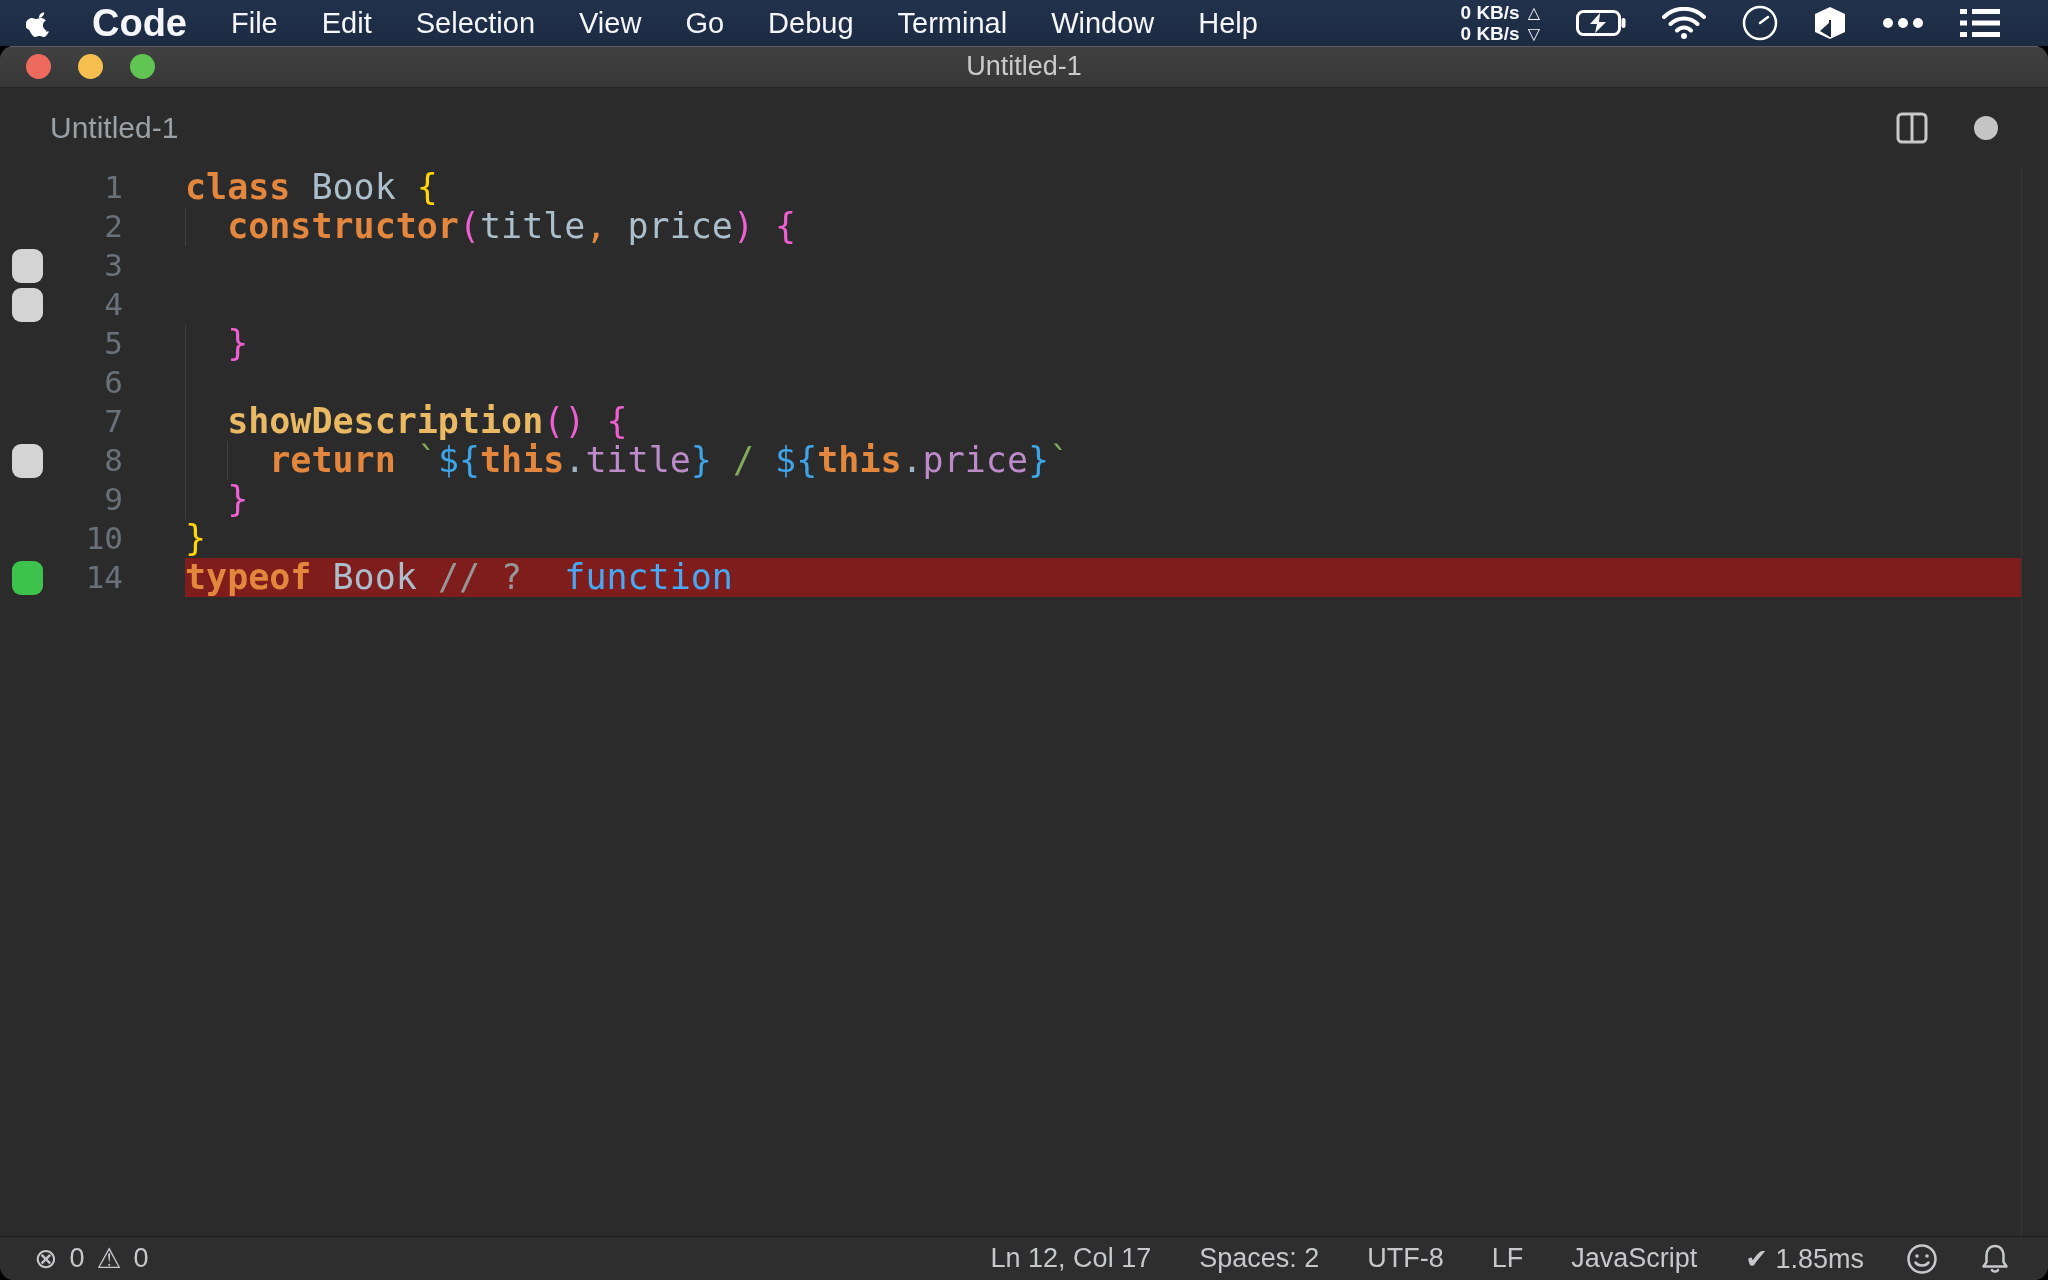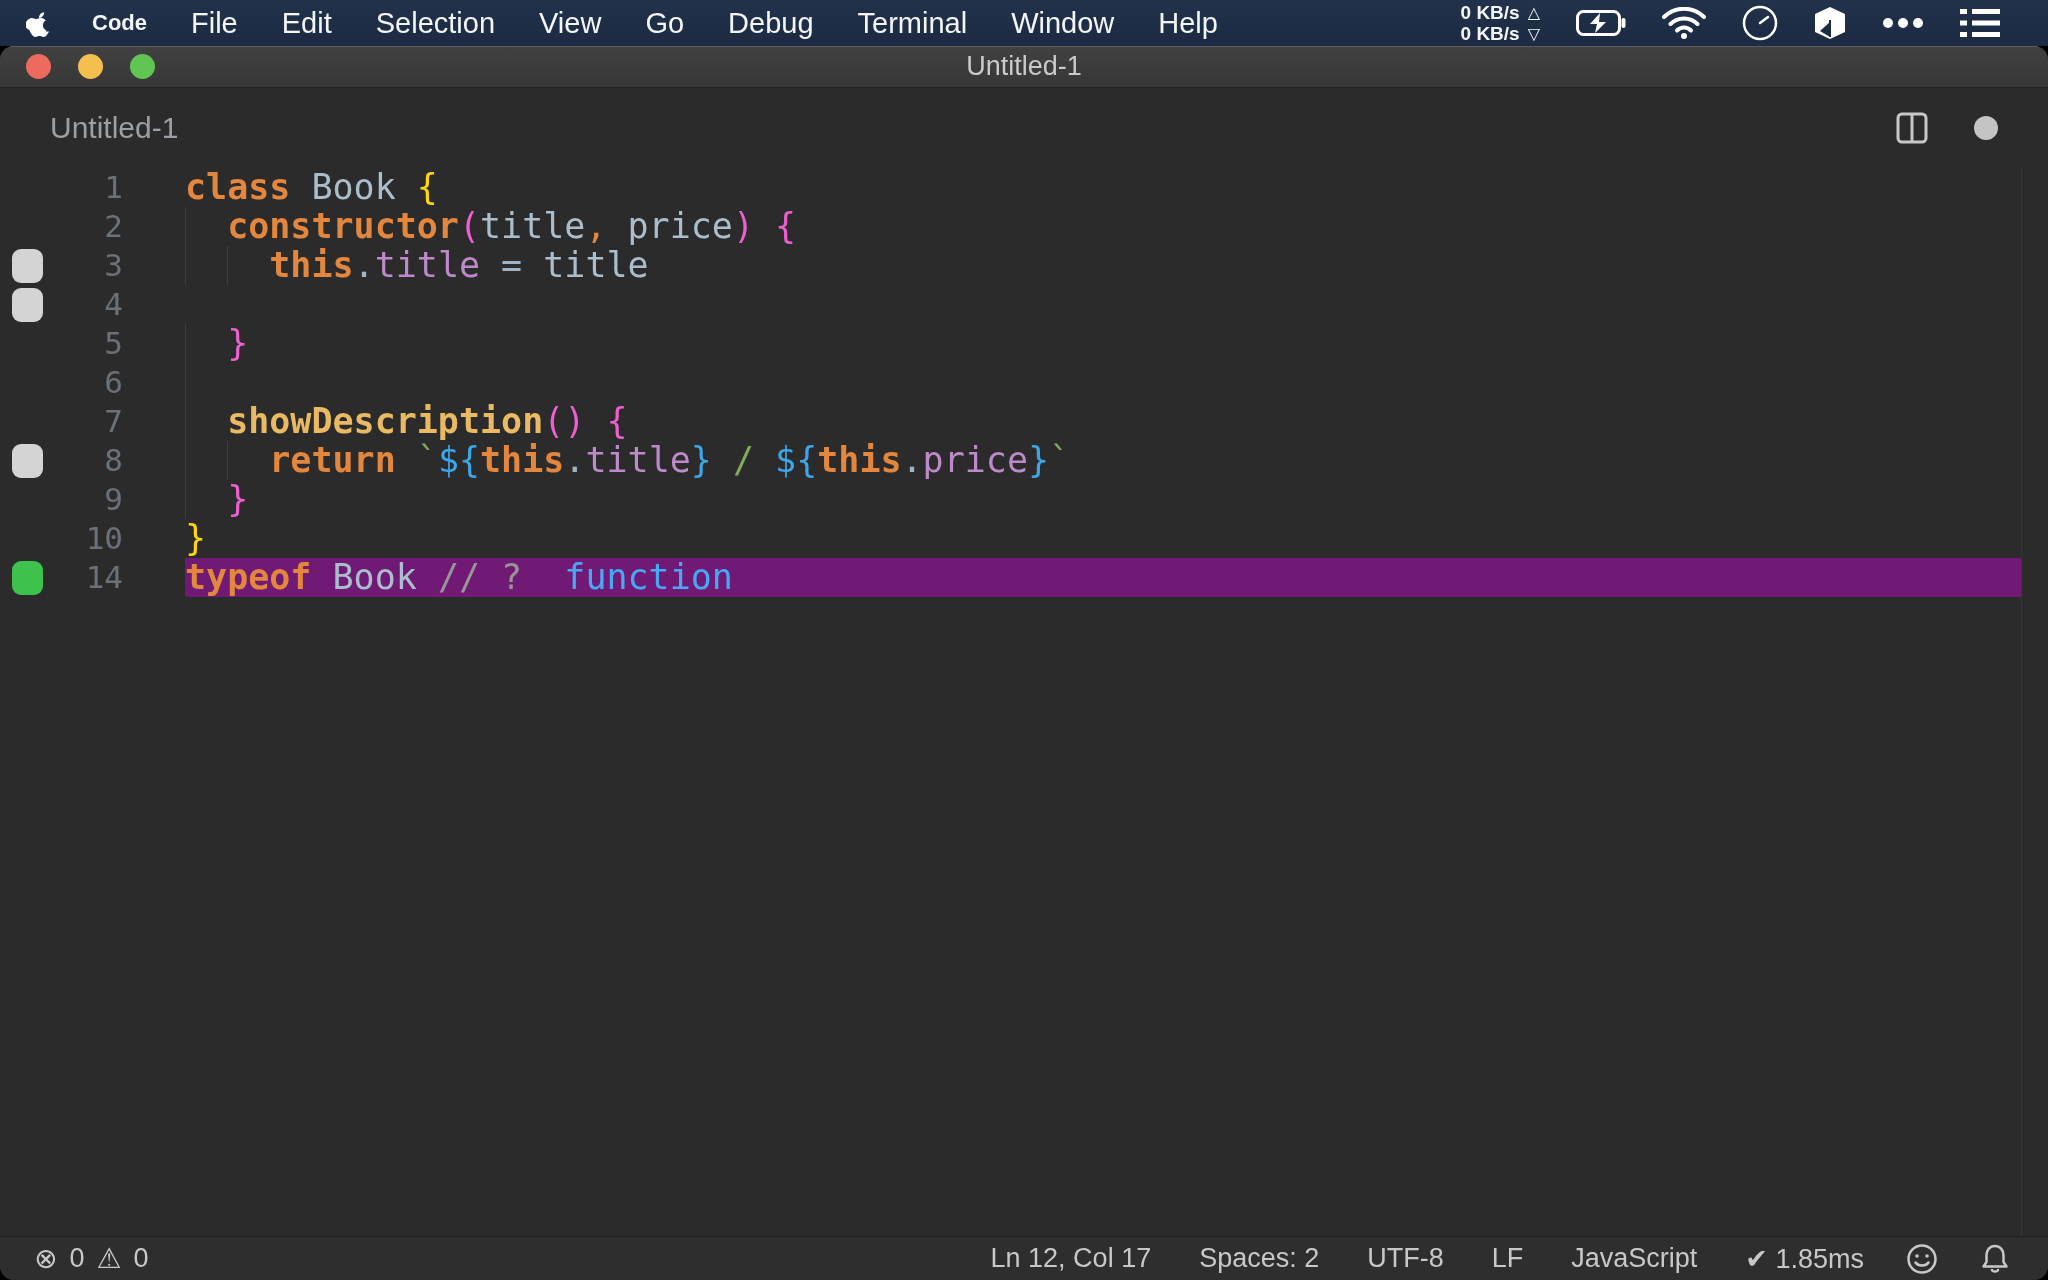--- a/index.html
+++ b/index.html
@@ -6,21 +6,21 @@
   html,body { width:2048px; height:1280px; background:#000; overflow:hidden;
               font-family:"Liberation Sans",sans-serif; }
 
   
   .menu-bar { position:absolute; top:0; left:0; width:2048px; height:46px;
     background:linear-gradient(180deg,#22324c 0%,#1c2a42 100%);
     display:flex; align-items:center; color:#f4f6f9; }
   .mb-left { display:flex; align-items:center; padding-left:26px; }
   .apple-logo { width:26px; height:32px; display:flex; align-items:center; }
   .apple-logo svg { width:26px; height:30px; fill:#ffffff; }
-  .app-name { font-weight:bold; font-size:22px; margin-left:40px; }
+  .app-name { font-weight:bold; font-size:38px; margin-left:40px; }
   .mb-menus { display:flex; align-items:center; }
   .menu-item { font-size:29px; margin-left:44px; }
   .mb-right { margin-left:auto; display:flex; align-items:center; gap:36px; padding-right:48px; }
   .network { display:flex; flex-direction:column; align-items:flex-end; font-size:19px;
              font-weight:bold; line-height:21px; }
   .net-row { display:flex; align-items:center; gap:8px; }
   .tri { font-family:"DejaVu Sans",sans-serif; font-size:16px; font-weight:normal; }
   .mb-icon { display:flex; align-items:center; }
   .mb-icon svg { display:block; }
 
@@ -46,21 +46,21 @@
   .editor-body { position:absolute; top:122px; bottom:44px; left:0; right:0; background:#2b2b2b; }
   .editor-body .ruler { position:absolute; top:0; bottom:0; right:26px; width:1px; background:#363636; }
   .line { display:flex; height:39px; line-height:39px;
           font-family:"DejaVu Sans Mono",monospace; font-size:35px; }
   .gutter { flex:0 0 185px; position:relative; }
   .marker { position:absolute; left:12px; top:50%; transform:translateY(-50%);
             width:31px; height:34px; border-radius:9px; }
   .marker.gray { background:#d4d4d4; } .marker.green { background:#3ec24e; }
   .num { position:absolute; right:62px; top:0; color:#6b7178; font-size:31px; }
   .content { flex:1; position:relative; white-space:pre; margin-right:26px; }
-  .line.current .content { background:#701a75; }
+  .line.current .content { background:#7f1d1d; }
   .guide { position:absolute; top:0; bottom:0; width:1px; background:#3f3f3f; }
 
   .tok.kw { color:#e2873d; font-weight:bold; }
   .tok.ident { color:#abbecb; }
   .tok.plain { color:#abbecb; }
   .tok.punct { color:#9fb3c2; }
   .tok.orange-punct { color:#e2873d; }
   .tok.yellow { color:#ffd60a; }
   .tok.pink { color:#ee5fd2; }
   .tok.purple { color:#bd8bc9; }
@@ -200,21 +200,20 @@
           <div class="gutter">
             <span class="num">2</span>
           </div>
           <div class="content"><span class="guide" style="left: 0ch;"></span><span class="tok plain">  </span><span class="tok kw">constructor</span><span class="tok pink">(</span><span class="tok ident">title</span><span class="tok orange-punct">,</span><span class="tok plain"> </span><span class="tok ident">price</span><span class="tok pink">)</span><span class="tok plain"> </span><span class="tok pink">{</span></div>
         </div>
         <div class="line">
           <div class="gutter">
             <span class="marker gray"></span>
             <span class="num">3</span>
           </div>
-          <div class="content"><span class="guide" style="left: 0ch;"></span><span class="guide" style="left: 2ch;"></span><span class="tok plain">    </span><span class="tok kw">this</span><span class="tok punct">.</span><span class="tok purple">title</span><span class="tok plain"> </span><span class="tok punct">=</span><span class="tok plain"> </span><span class="tok ident">title</span></div>
         </div>
         <div class="line">
           <div class="gutter">
             <span class="marker gray"></span>
             <span class="num">4</span>
           </div>
         </div>
         <div class="line">
           <div class="gutter">
             <span class="num">5</span>

